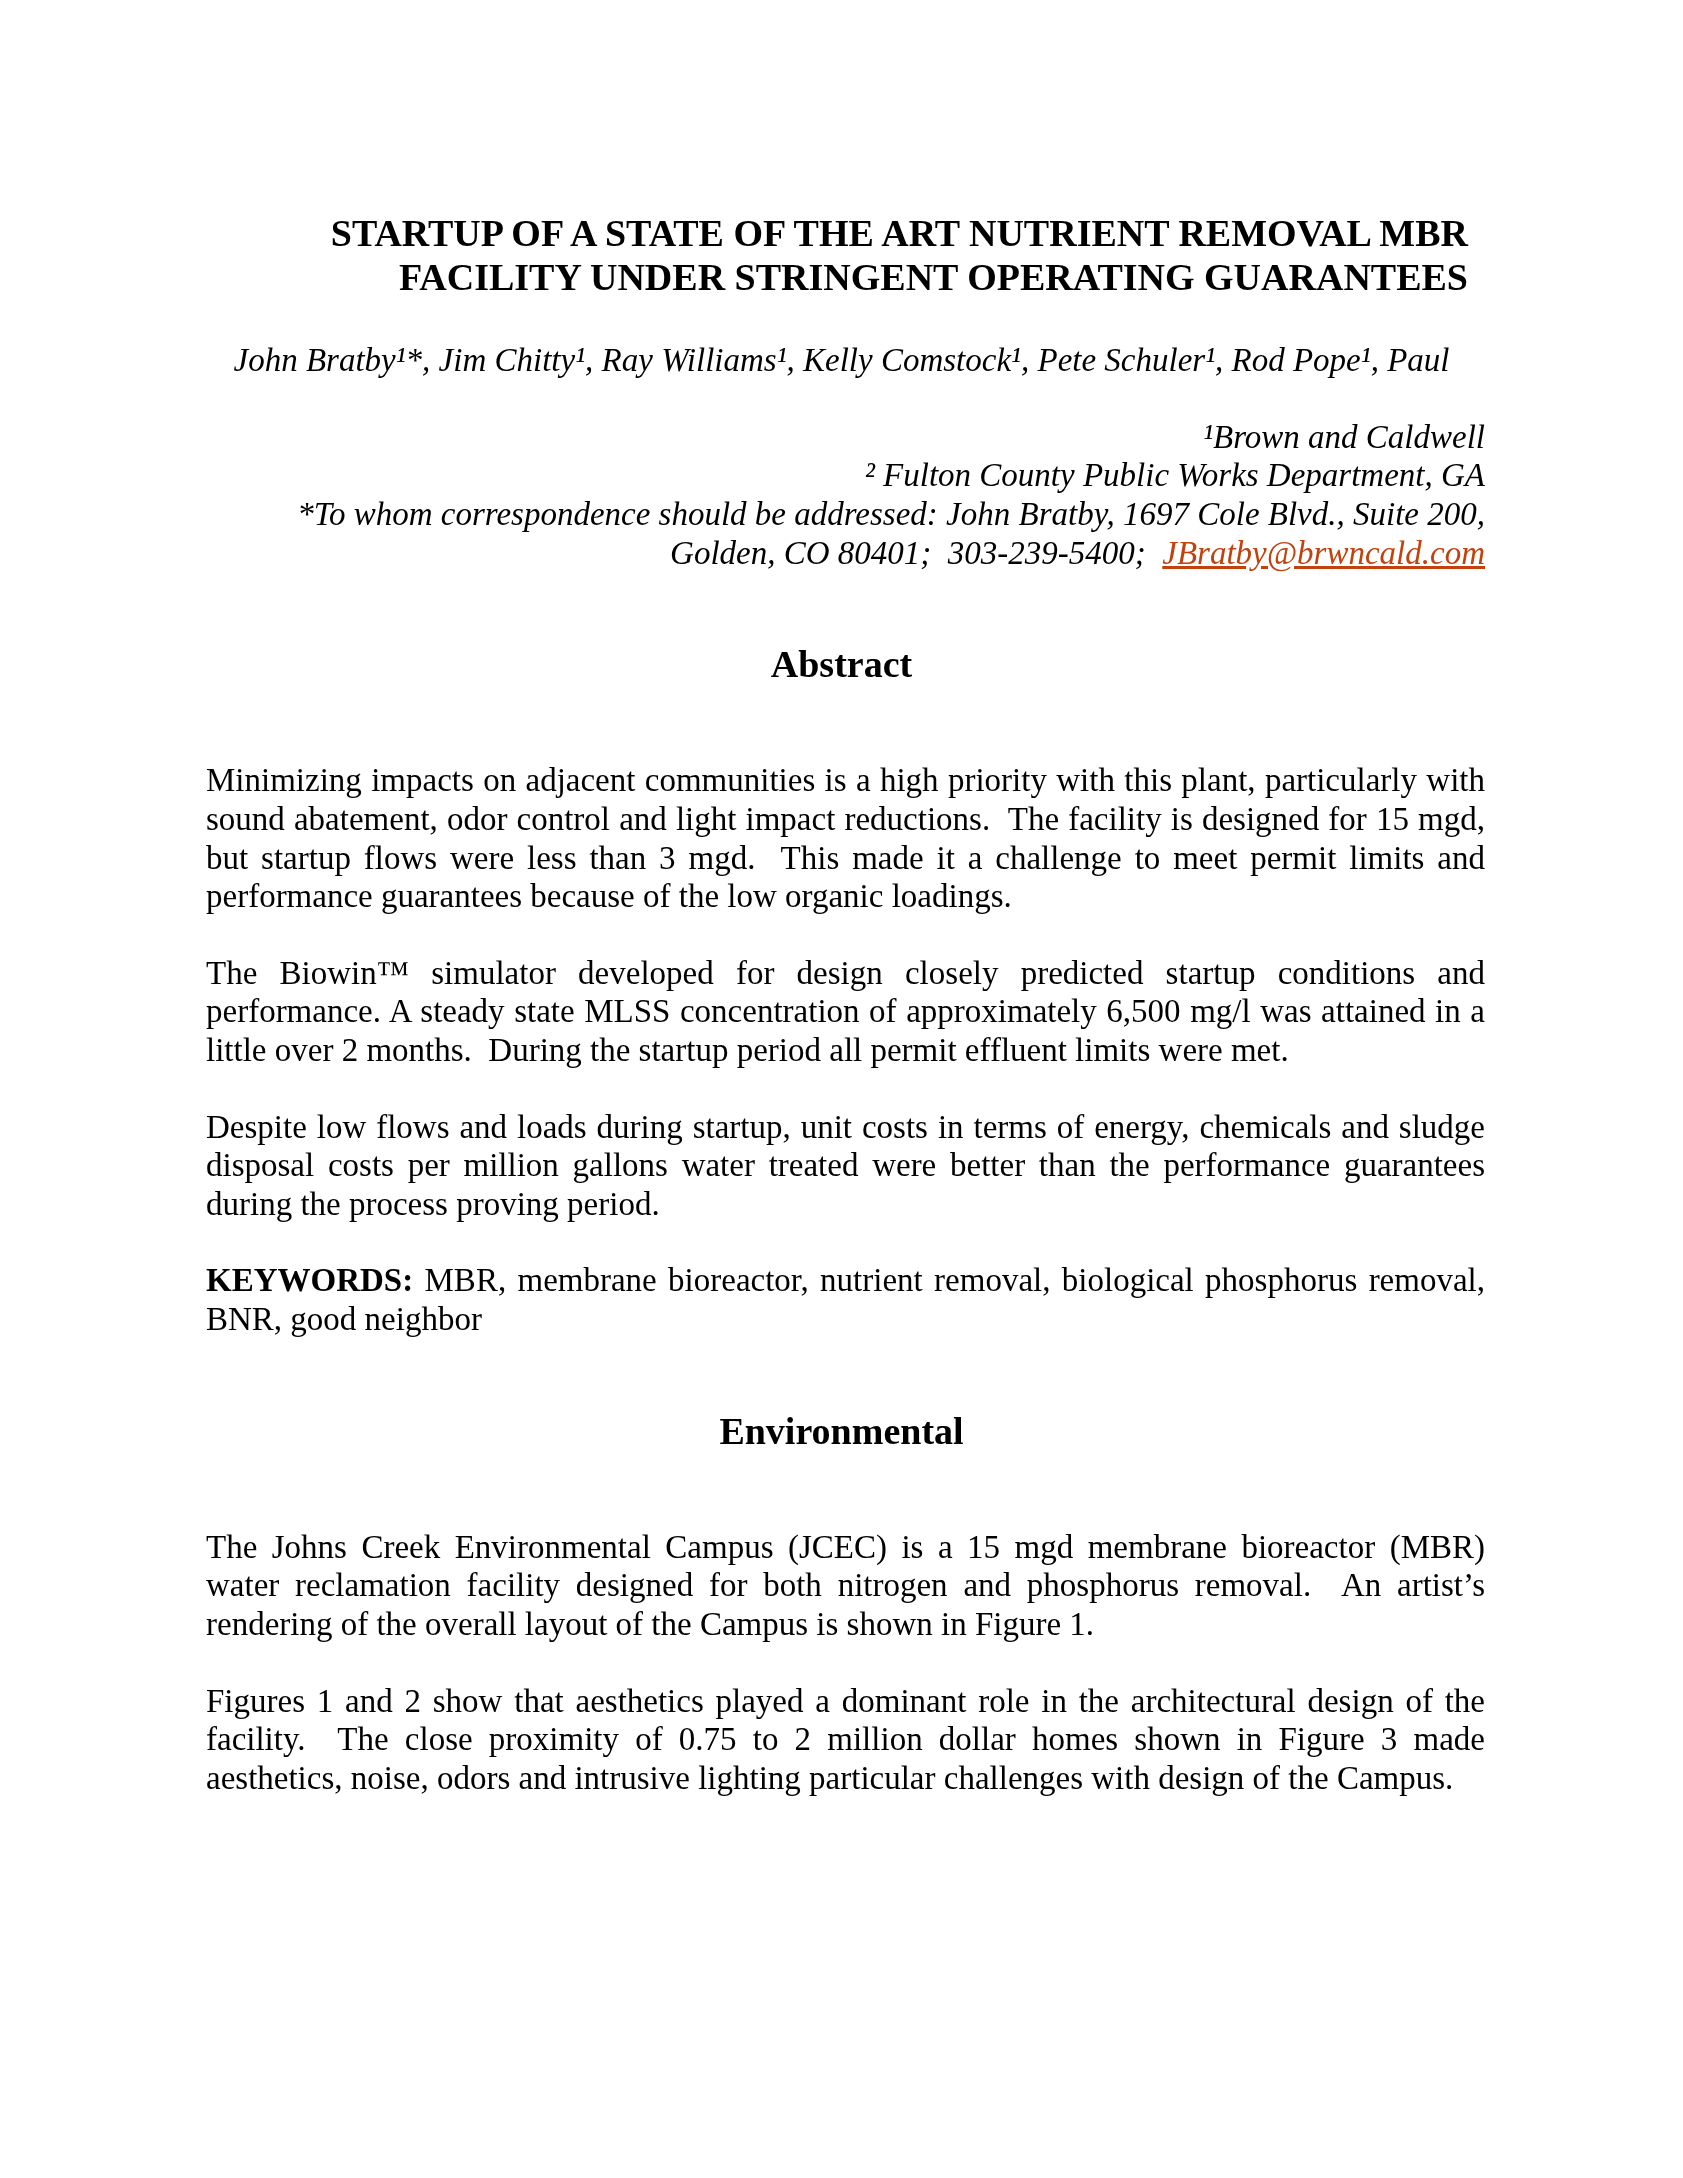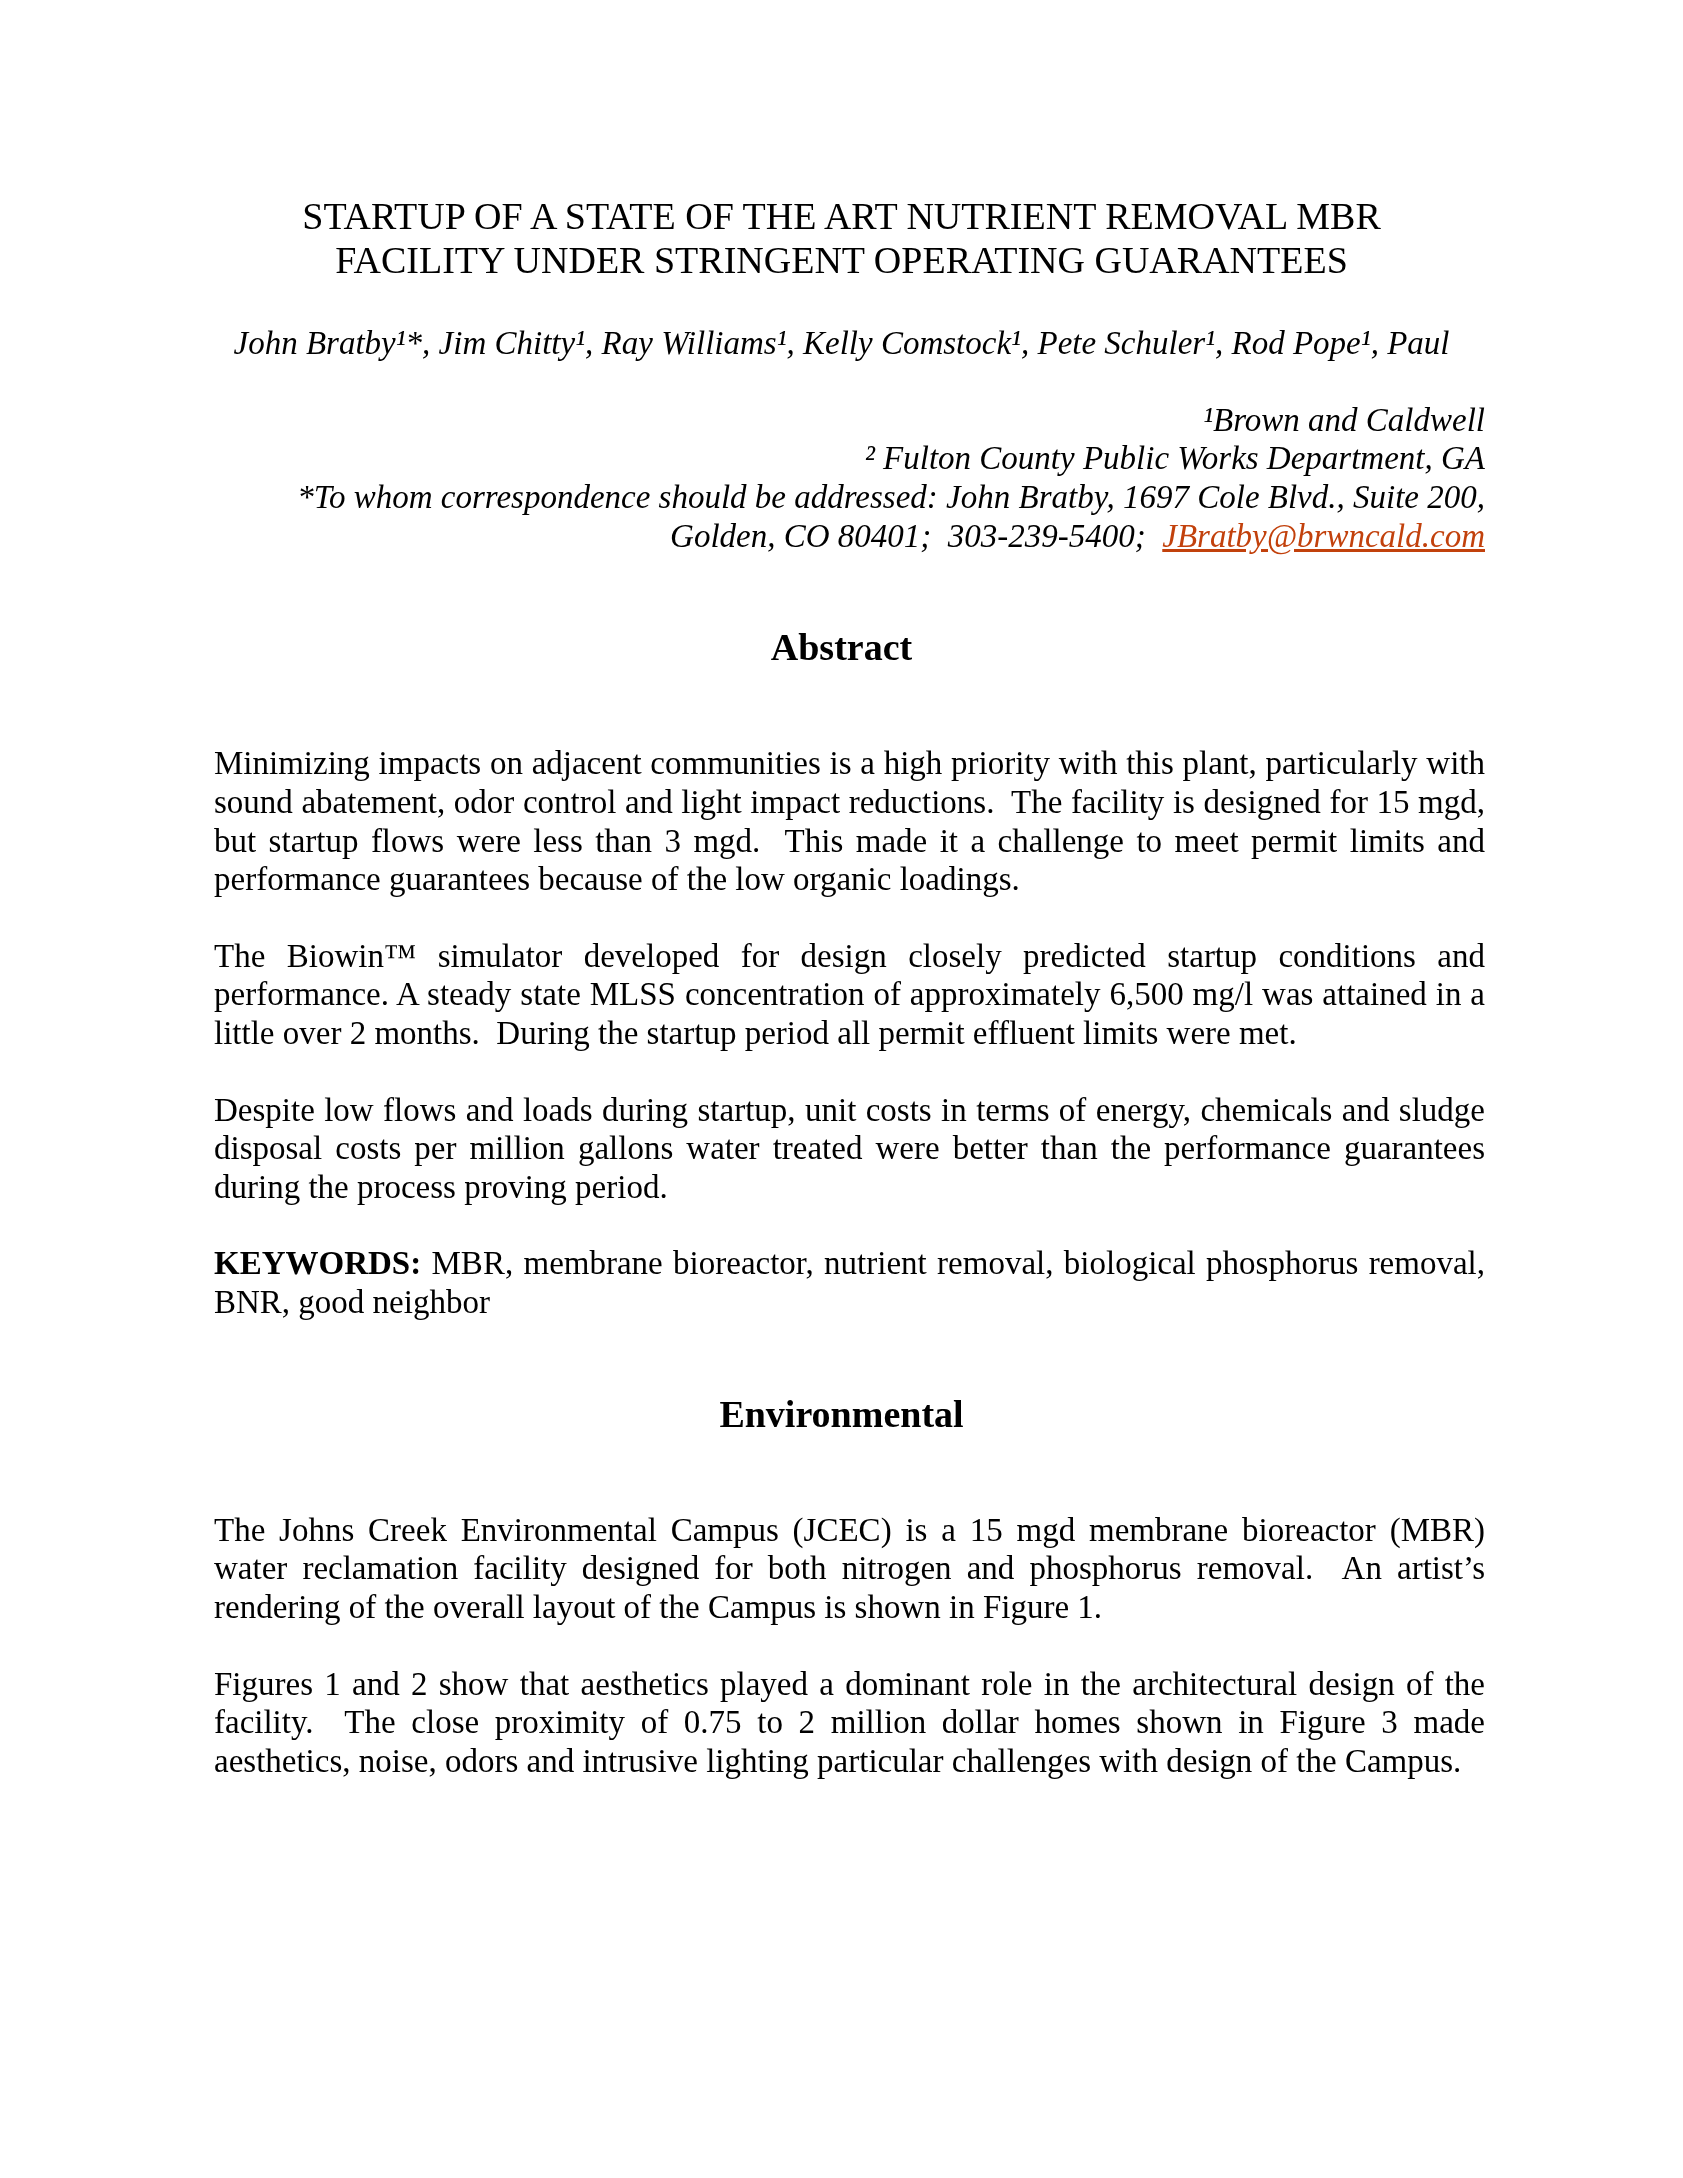--- a/index.html
+++ b/index.html
@@ -17,25 +17,25 @@
     padding: 194px 198px 0 198px;
     font-family: "Liberation Serif", serif;
     font-size: 33px;
     line-height: 1.17;
     color: #000000;
     overflow: hidden;
   }
   .line { display: block; white-space: pre-wrap; }
 
   .paper-title {
-    margin: 0;
+    margin: 17px;
     font-size: 38px;
-    font-weight: normal;
+    font-weight: bold;
     line-height: 1.16;
-    text-align: center;
+    text-align: right;
   }
   .authors {
     margin: 42px 0 16px 0;
     font-style: italic;
     text-align: center;
   }
   .affiliations {
     margin: 38px 0 0 0;
     font-style: italic;
     text-align: right;
@@ -48,21 +48,21 @@
     margin-top: 24px;
   }
   h2.section-heading {
     margin: 70px 0 0 0;
     font-size: 38px;
     font-weight: bold;
     text-align: center;
     line-height: 1.16;
   }
   p.body-para {
-    margin: 38px 0 0 16px;
+    margin: 38px 0 0 8px;
     text-align: justify;
     white-space: pre-wrap;
   }
   p.body-para.first-after-heading {
     margin-top: 75px;
   }
   .kw-label { font-weight: bold; }
 </style>
 </head>
 <body>

